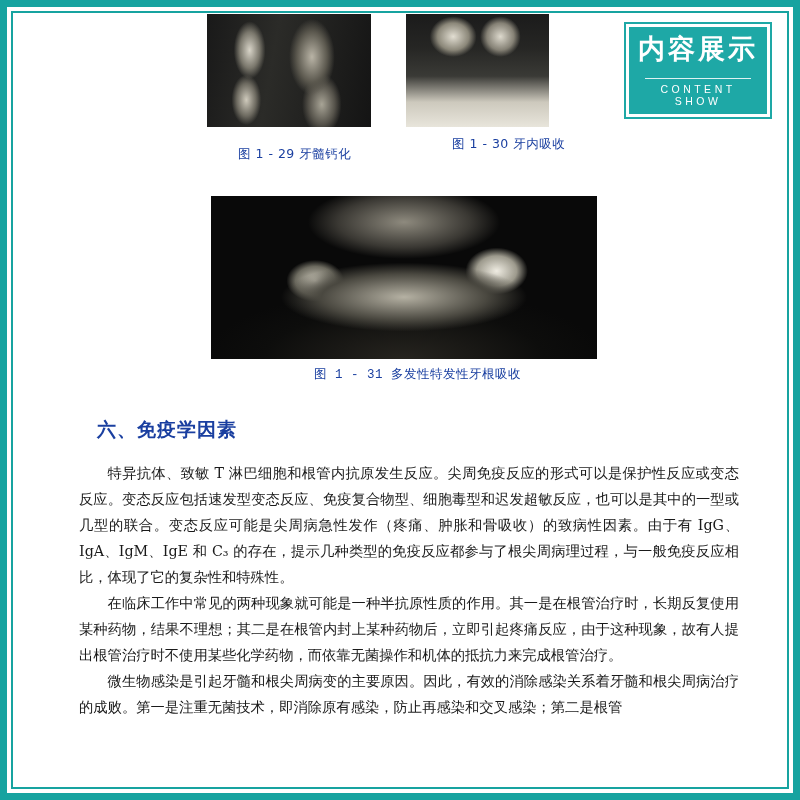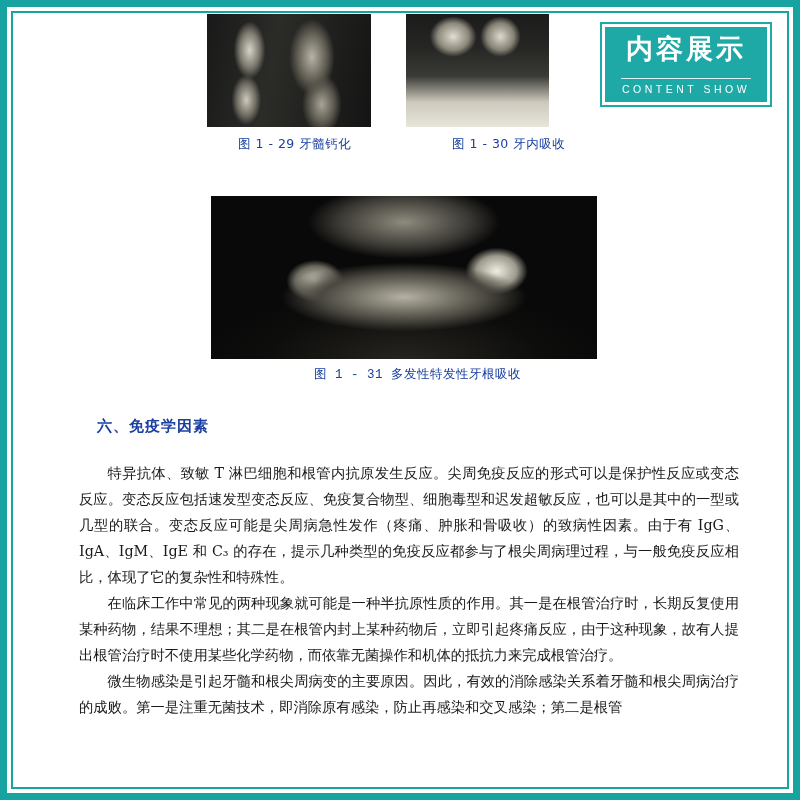--- a/index.html
+++ b/index.html
@@ -43,21 +43,21 @@
     width: 772px; height: 772px;
     background: #ffffff;
     overflow: hidden;
   }
 
   
   .badge {
     position: absolute;
     right: 16px;
     top: 10px;
-    width: 168px;
+    width: 144px;
     background: #1ea8a6;
     border: 3px solid #ffffff;
     box-shadow: 0 0 0 2px #1ea8a6;
     text-align: center;
     padding: 6px 0 7px 0;
     box-sizing: border-box;
   }
   .badge-cn {
     font-family: "DejaVu Sans", sans-serif;
     color: #ffffff;
@@ -125,30 +125,30 @@
   }
 
   .fig-caption {
     position: absolute;
     font-family: "DejaVu Sans", sans-serif;
     font-size: 12.5px;
     color: #1a3fa0;
     white-space: nowrap;
     letter-spacing: 0.5px;
   }
-  .cap-1 { left: 224px; top: 122px; }
+  .cap-1 { left: 224px; top: 132px; }
   .cap-2 { left: 438px; top: 122px; }
   .cap-3 { left: 300px; top: 352px; font-family: Liberation Mono, monospace; }
 
   .section-head {
     position: absolute;
     left: 83px;
     top: 403px;
     font-family: "DejaVu Sans", sans-serif;
-    font-size: 15px;
+    font-size: 19px;
     font-weight: bold;
     color: #1a3fa0;
     letter-spacing: 1px;
   }
 
   .body-text {
     position: absolute;
     left: 65px;
     top: 446px;
     width: 660px;

